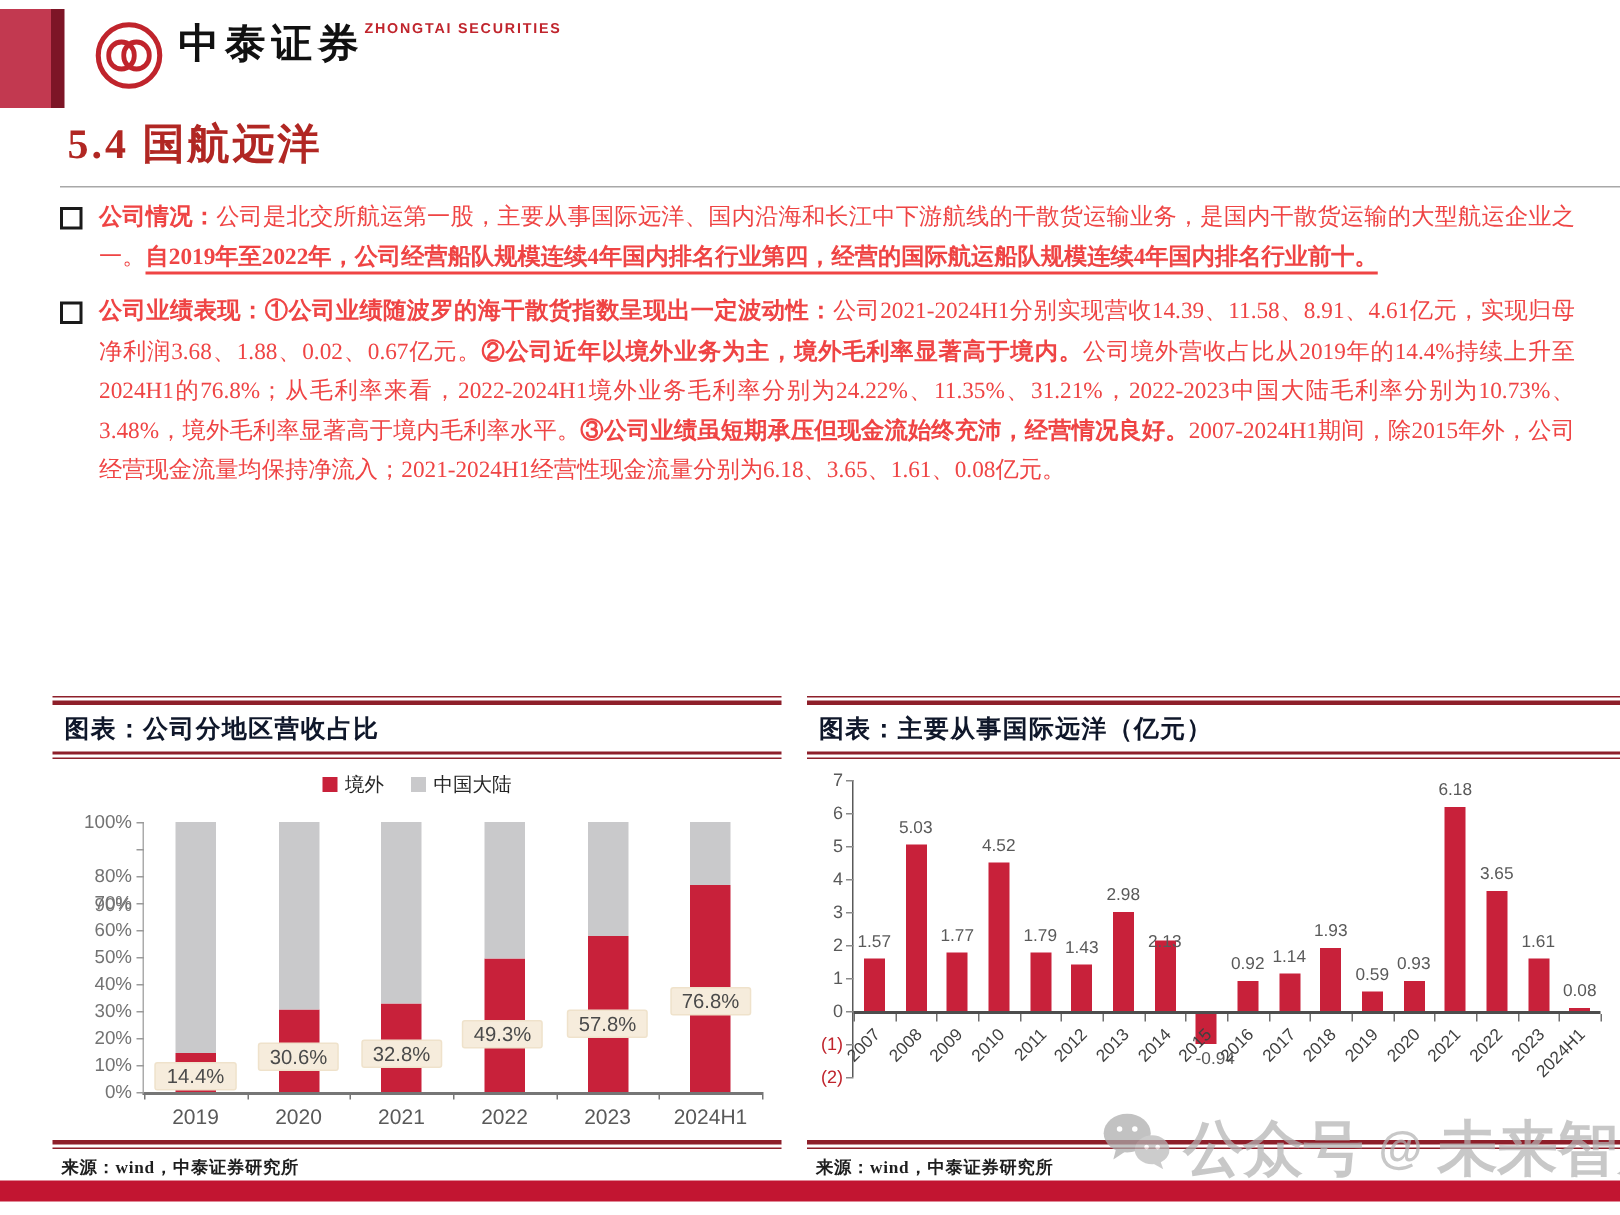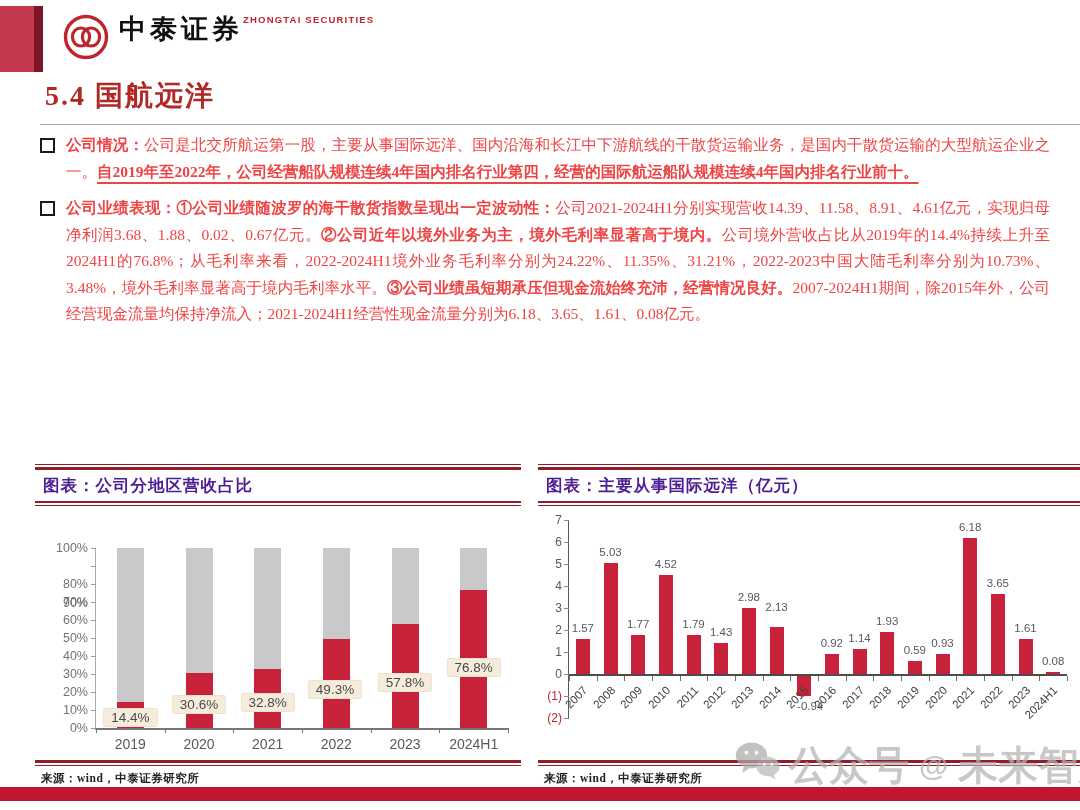--- a/index.html
+++ b/index.html
@@ -21,21 +21,21 @@
   .seg-b{font-weight:bold;}
   .seg-u{text-decoration:underline;text-decoration-thickness:1.5px;text-underline-offset:5px;}
   
   .charts-row{position:absolute;left:35px;top:464px;display:flex;gap:17px;}
   .panel-l{width:486px;}
   .panel-r{width:542px;}
   .rule-thin{height:1px;background:#8E1F2A;}
   .rule-thick{height:2.5px;background:#8E1F2A;margin-top:2px;}
   .rule-thick2{height:2.5px;background:#8E1F2A;}
   .rule-thin2{height:1px;background:#8E1F2A;margin-top:2px;}
-  .panel-title{font-size:16.5px;font-weight:bold;color:#4c1d95;padding:5px 0 4px 8px;letter-spacing:1px;}
+  .panel-title{font-size:16.5px;font-weight:bold;color:#0f172a;padding:5px 0 4px 8px;letter-spacing:1px;}
   .panel-body{position:relative;height:252px;font-family:"Liberation Sans","DejaVu Sans",sans-serif;}
   
   .legend-row{position:absolute;left:0;top:8px;width:100%;display:flex;justify-content:center;gap:18px;font-family:"Liberation Serif",serif;font-size:13px;color:#262626;}
   .legend-item{display:flex;align-items:center;}
   .lg-sq{width:10px;height:10px;display:inline-block;margin-right:5px;}
   .lplot{position:absolute;left:60px;top:42px;width:412px;height:180px;border-left:1px solid #ABABAB;border-bottom:2px solid #767676;}
   .ytick{position:absolute;right:100%;margin-right:8px;width:46px;text-align:right;font-size:12.5px;color:#737373;line-height:14px;}
   .ytick-mark{position:absolute;left:-5px;width:5px;height:1px;background:#9a9a9a;}
   .xtick-mark{position:absolute;top:180px;width:1px;height:5px;background:#767676;}
   .bar-seg{position:absolute;}
@@ -94,20 +94,30 @@
   </div>
 
 <div class="charts-row">
   <div class="panel-l">
     <div class="rule-thin"></div>
     <div class="rule-thick"></div>
     <div class="panel-title">图表：公司分地区营收占比</div>
     <div class="rule-thick2"></div>
     <div class="rule-thin2"></div>
     <div class="panel-body" id="left-chart-body">
+        <div class="legend-row">
+          <div class="legend-item">
+            <span class="lg-sq" style="background: rgb(200, 33, 58);"></span>
+            <span>境外</span>
+          </div>
+          <div class="legend-item">
+            <span class="lg-sq" style="background: rgb(201, 201, 203);"></span>
+            <span>中国大陆</span>
+          </div>
+        </div>
         <div class="lplot">
           <div class="ytick" style="top: 173px;">0%</div>
           <div class="ytick-mark" style="top: 180px;"></div>
           <div class="ytick" style="top: 155px;">10%</div>
           <div class="ytick-mark" style="top: 162px;"></div>
           <div class="ytick" style="top: 137px;">20%</div>
           <div class="ytick-mark" style="top: 144px;"></div>
           <div class="ytick" style="top: 119px;">30%</div>
           <div class="ytick-mark" style="top: 126px;"></div>
           <div class="ytick" style="top: 101px;">40%</div>
@@ -226,21 +236,21 @@
           <div class="r-bar" style="left: 117.5px; top: 114.62px; width: 14px; height: 39.38px; background: rgb(200, 33, 58);"></div>
           <div class="r-vlabel" style="left: 124.5px; top: 97.62px;">1.79</div>
           <div class="r-xlabel" style="left: 60.5px; top: 164px;">2011</div>
           <div class="r-bar" style="left: 145.167px; top: 122.54px; width: 14px; height: 31.46px; background: rgb(200, 33, 58);"></div>
           <div class="r-vlabel" style="left: 152.167px; top: 105.54px;">1.43</div>
           <div class="r-xlabel" style="left: 88.1667px; top: 164px;">2012</div>
           <div class="r-bar" style="left: 172.833px; top: 88.44px; width: 14px; height: 65.56px; background: rgb(200, 33, 58);"></div>
           <div class="r-vlabel" style="left: 179.833px; top: 71.44px;">2.98</div>
           <div class="r-xlabel" style="left: 115.833px; top: 164px;">2013</div>
           <div class="r-bar" style="left: 200.5px; top: 107.14px; width: 14px; height: 46.86px; background: rgb(200, 33, 58);"></div>
-          <div class="r-vlabel" style="left: 207.5px; top: 81px;">2.13</div>
+          <div class="r-vlabel" style="left: 207.5px; top: 102px;">2.13</div>
           <div class="r-xlabel" style="left: 143.5px; top: 164px;">2014</div>
           <div class="r-bar" style="left: 228.167px; top: 155.5px; width: 14px; height: 20.68px; background: rgb(200, 33, 58);"></div>
           <div class="r-vlabel" style="left: 241.167px; top: 179.68px;">-0.94</div>
           <div class="r-xlabel" style="left: 171.167px; top: 164px;">2015</div>
           <div class="r-bar" style="left: 255.833px; top: 133.76px; width: 14px; height: 20.24px; background: rgb(200, 33, 58);"></div>
           <div class="r-vlabel" style="left: 262.833px; top: 116.76px;">0.92</div>
           <div class="r-xlabel" style="left: 198.833px; top: 164px;">2016</div>
           <div class="r-bar" style="left: 283.5px; top: 128.92px; width: 14px; height: 25.08px; background: rgb(200, 33, 58);"></div>
           <div class="r-vlabel" style="left: 290.5px; top: 111.92px;">1.14</div>
           <div class="r-xlabel" style="left: 226.5px; top: 164px;">2017</div>

